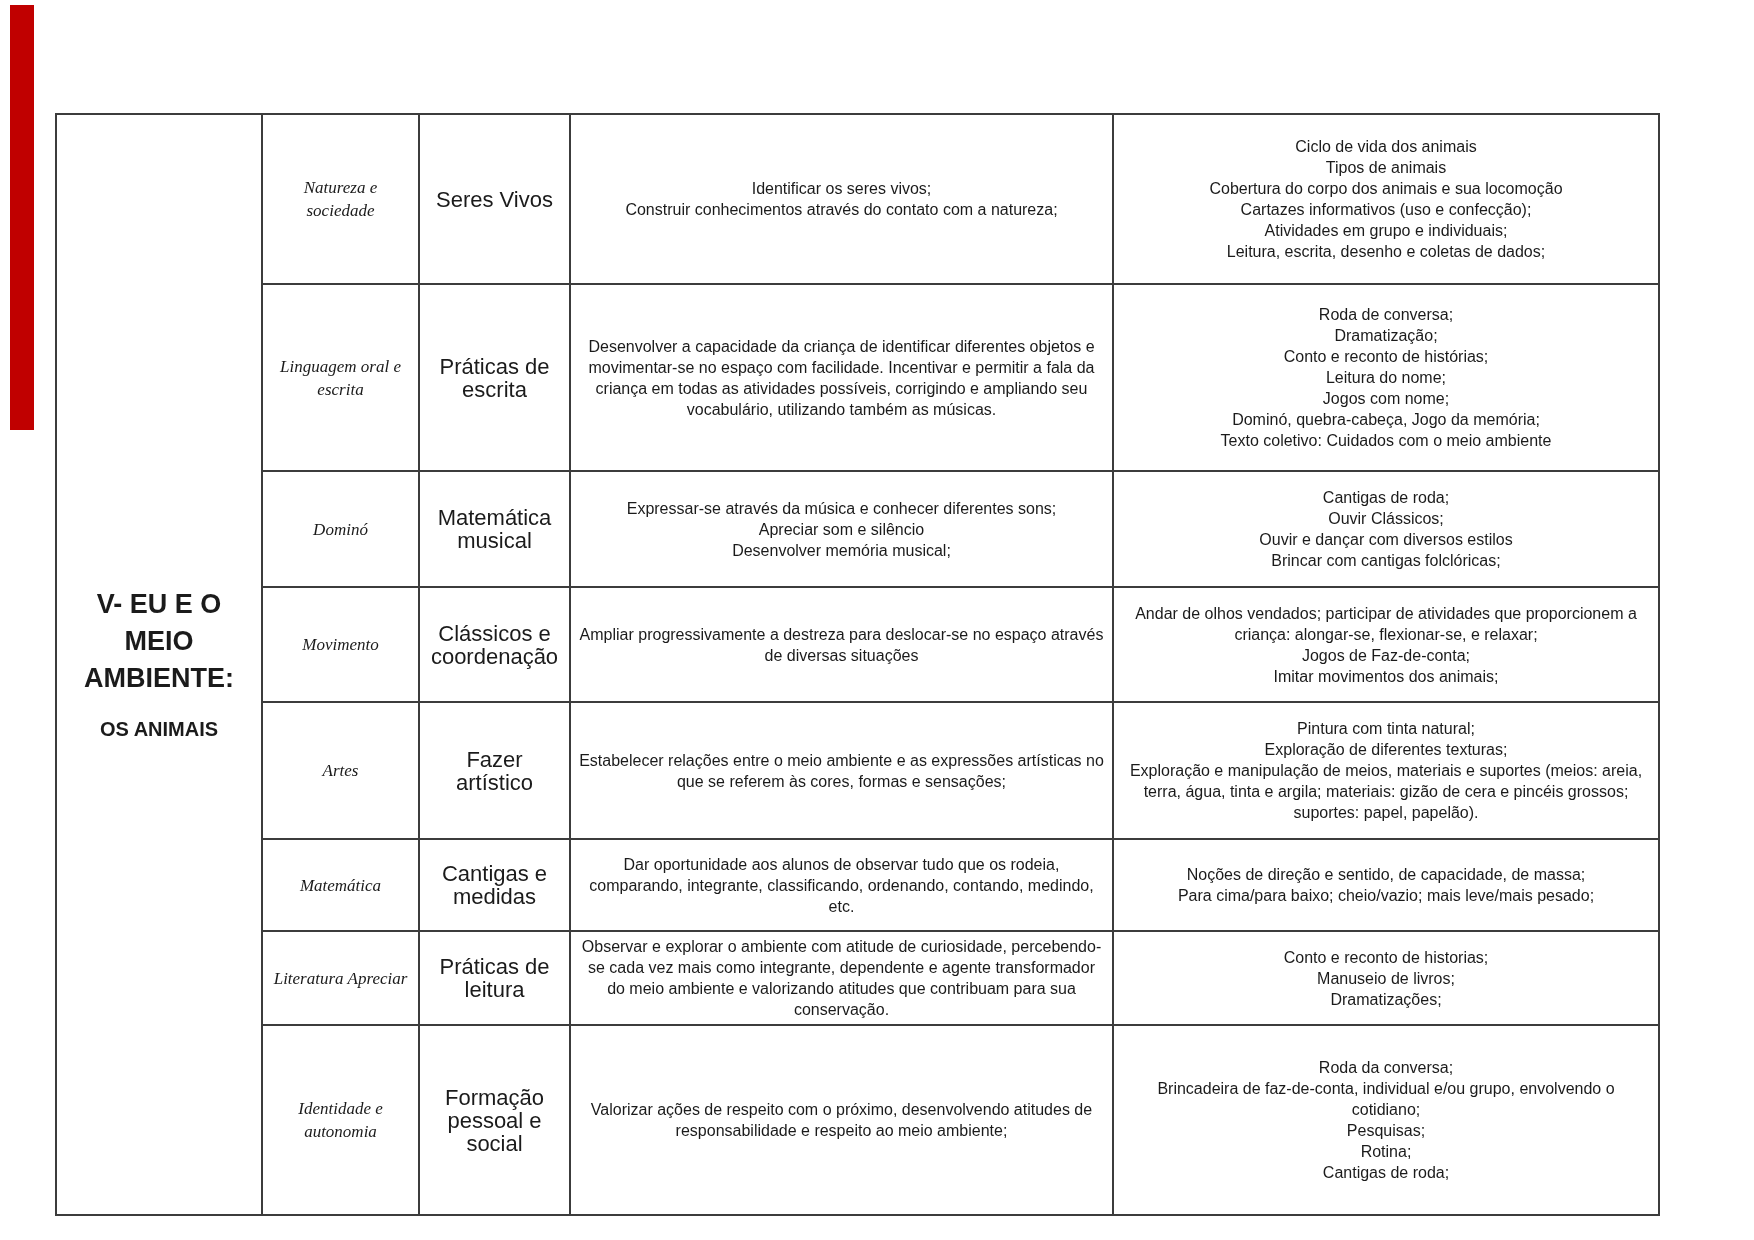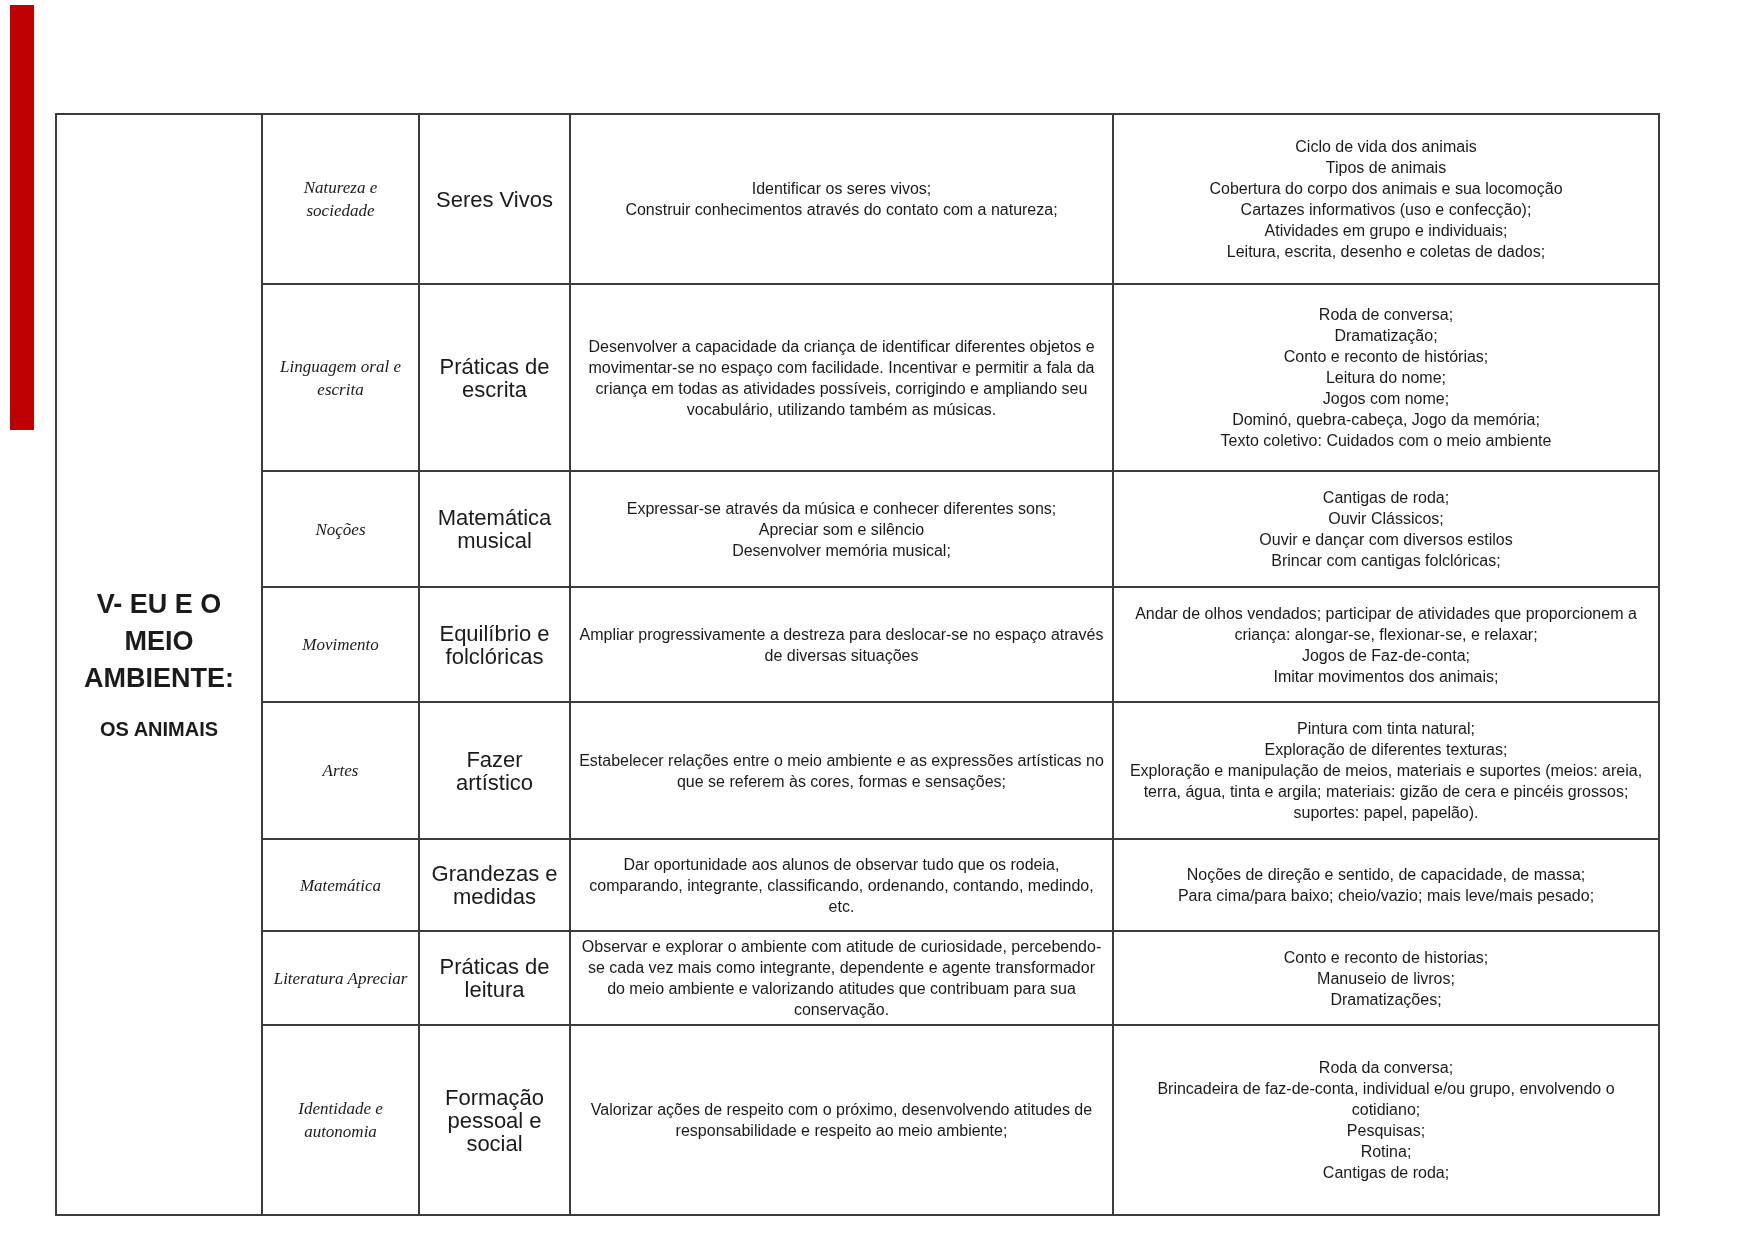--- a/index.html
+++ b/index.html
@@ -114,49 +114,49 @@
         <td class="c-obj">Desenvolver a capacidade da criança de identificar diferentes objetos e movimentar-se no espaço com facilidade. Incentivar e permitir a fala da criança em todas as atividades possíveis, corrigindo e ampliando seu vocabulário, utilizando também as músicas.</td>
         <td class="c-act">Roda de conversa;
 Dramatização;
 Conto e reconto de histórias;
 Leitura do nome;
 Jogos com nome;
 Dominó, quebra-cabeça, Jogo da memória;
 Texto coletivo: Cuidados com o meio ambiente</td>
       </tr>
       <tr style="height:116px">
-        <td class="c-area">Noções</td>
+        <td class="c-area">Dominó</td>
         <td class="c-topic">Matemática musical</td>
         <td class="c-obj">Expressar-se através da música e conhecer diferentes sons;
 Apreciar som e silêncio
 Desenvolver memória musical;</td>
         <td class="c-act">Cantigas de roda;
 Ouvir Clássicos;
 Ouvir e dançar com diversos estilos
 Brincar com cantigas folclóricas;</td>
       </tr>
       <tr style="height:115px">
         <td class="c-area">Movimento</td>
-        <td class="c-topic">Equilíbrio e folclóricas</td>
+        <td class="c-topic">Clássicos e coordenação</td>
         <td class="c-obj">Ampliar progressivamente a destreza para deslocar-se no espaço através de diversas situações</td>
         <td class="c-act">Andar de olhos vendados; participar de atividades que proporcionem a criança: alongar-se, flexionar-se, e relaxar;
 Jogos de Faz-de-conta;
 Imitar movimentos dos animais;</td>
       </tr>
       <tr style="height:137px">
         <td class="c-area">Artes</td>
         <td class="c-topic">Fazer artístico</td>
         <td class="c-obj">Estabelecer relações entre o meio ambiente e as expressões artísticas no que se referem às cores, formas e sensações;</td>
         <td class="c-act">Pintura com tinta natural;
 Exploração de diferentes texturas;
 Exploração e manipulação de meios, materiais e suportes (meios: areia, terra, água, tinta e argila; materiais: gizão de cera e pincéis grossos; suportes: papel, papelão).</td>
       </tr>
       <tr style="height:92px">
         <td class="c-area">Matemática</td>
-        <td class="c-topic">Grandezas e medidas</td>
+        <td class="c-topic">Cantigas e medidas</td>
         <td class="c-obj">Dar oportunidade aos alunos de observar tudo que os rodeia, comparando, integrante, classificando, ordenando, contando, medindo, etc.</td>
         <td class="c-act">Noções de direção e sentido, de capacidade, de massa;
 Para cima/para baixo; cheio/vazio; mais leve/mais pesado;</td>
       </tr>
       <tr style="height:93px">
         <td class="c-area">Literatura Apreciar</td>
         <td class="c-topic">Práticas de leitura</td>
         <td class="c-obj">Observar e explorar o ambiente com atitude de curiosidade, percebendo-se cada vez mais como integrante, dependente e agente transformador do meio ambiente e valorizando atitudes que contribuam para sua conservação.</td>
         <td class="c-act">Conto e reconto de historias;
 Manuseio de livros;

